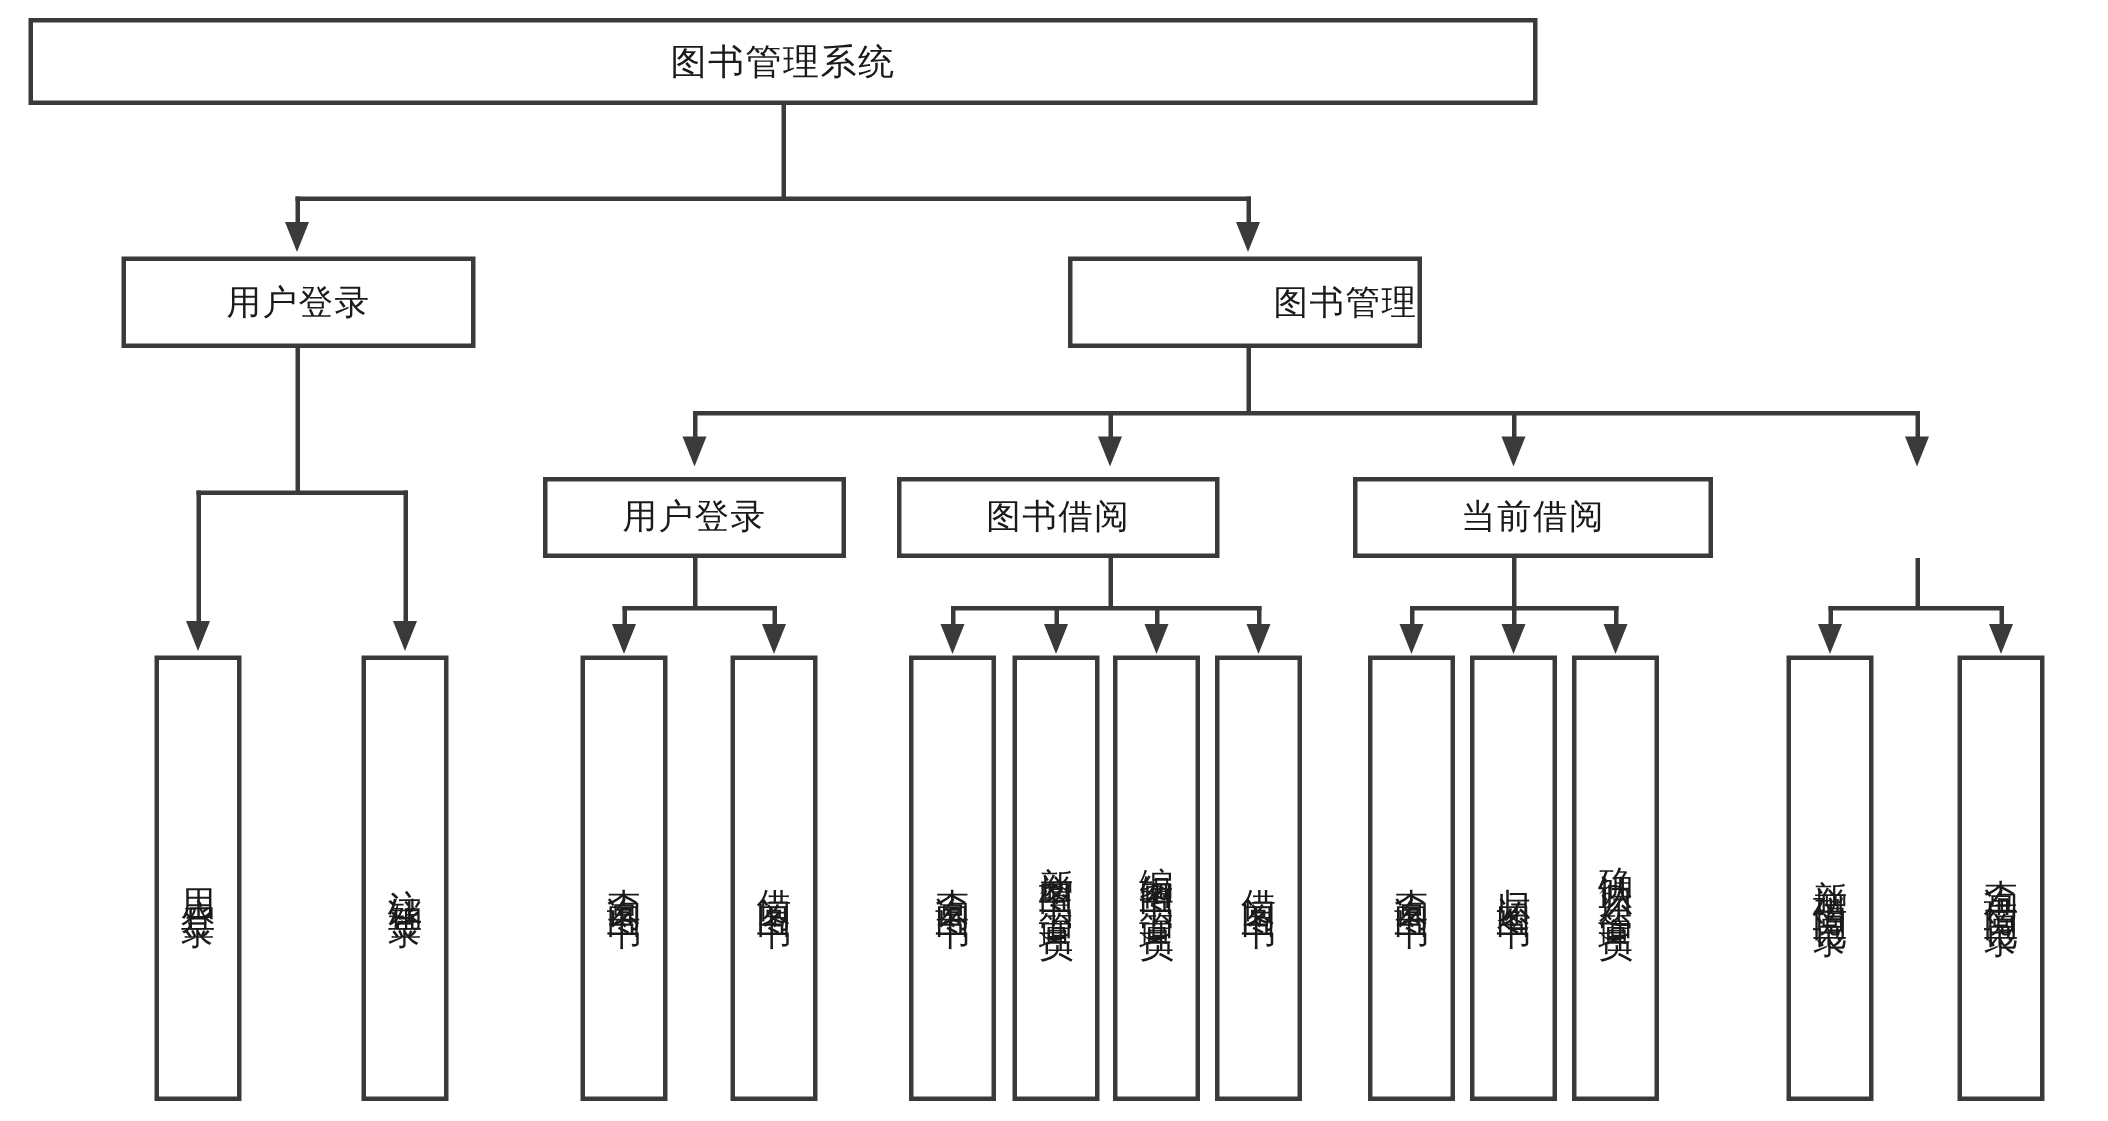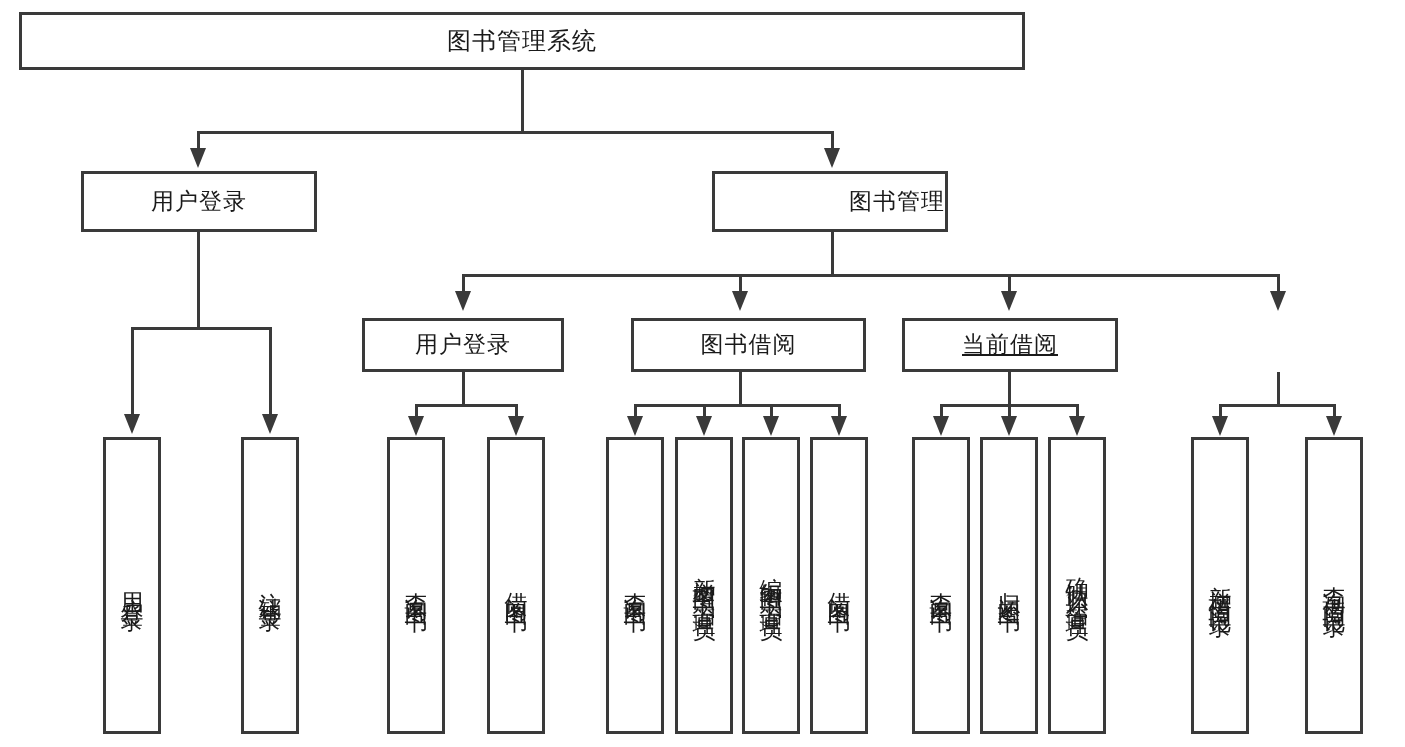--- a/index.html
+++ b/index.html
@@ -115,24 +115,24 @@
   <div class="vline" style="left:739px;top:274px;height:20px;"></div>
   <div class="arrow" style="left:732px;top:291px;"></div>
   <div class="vline" style="left:1008px;top:274px;height:20px;"></div>
   <div class="arrow" style="left:1001px;top:291px;"></div>
   <div class="vline" style="left:1277px;top:274px;height:20px;"></div>
   <div class="arrow" style="left:1270px;top:291px;"></div>
 
   <div class="box h" style="left:362px;top:318px;width:202px;height:54px;">
     <span>用户登录</span>
   </div>
-  <div class="box h" style="left:631px;top:318px;width:235px;height:54px;text-align:center;">
+  <div class="box h" style="left:598px;top:318px;width:215px;height:54px;text-align:center;">
     <span>图书借阅</span>
   </div>
-  <div class="box h" style="left:902px;top:318px;width:216px;height:54px;text-decoration:underline;">
+  <div class="box h" style="left:902px;top:318px;width:240px;height:54px;">
     <span>当前借阅</span>
   </div>
 
   <div class="vline" style="left:462px;top:372px;height:34px;"></div>
   <div class="hline" style="left:415px;top:404px;width:103px;"></div>
   <div class="vline" style="left:415px;top:404px;height:15px;"></div>
   <div class="arrow" style="left:408px;top:416px;"></div>
   <div class="vline" style="left:515px;top:404px;height:15px;"></div>
   <div class="arrow" style="left:508px;top:416px;"></div>
 

